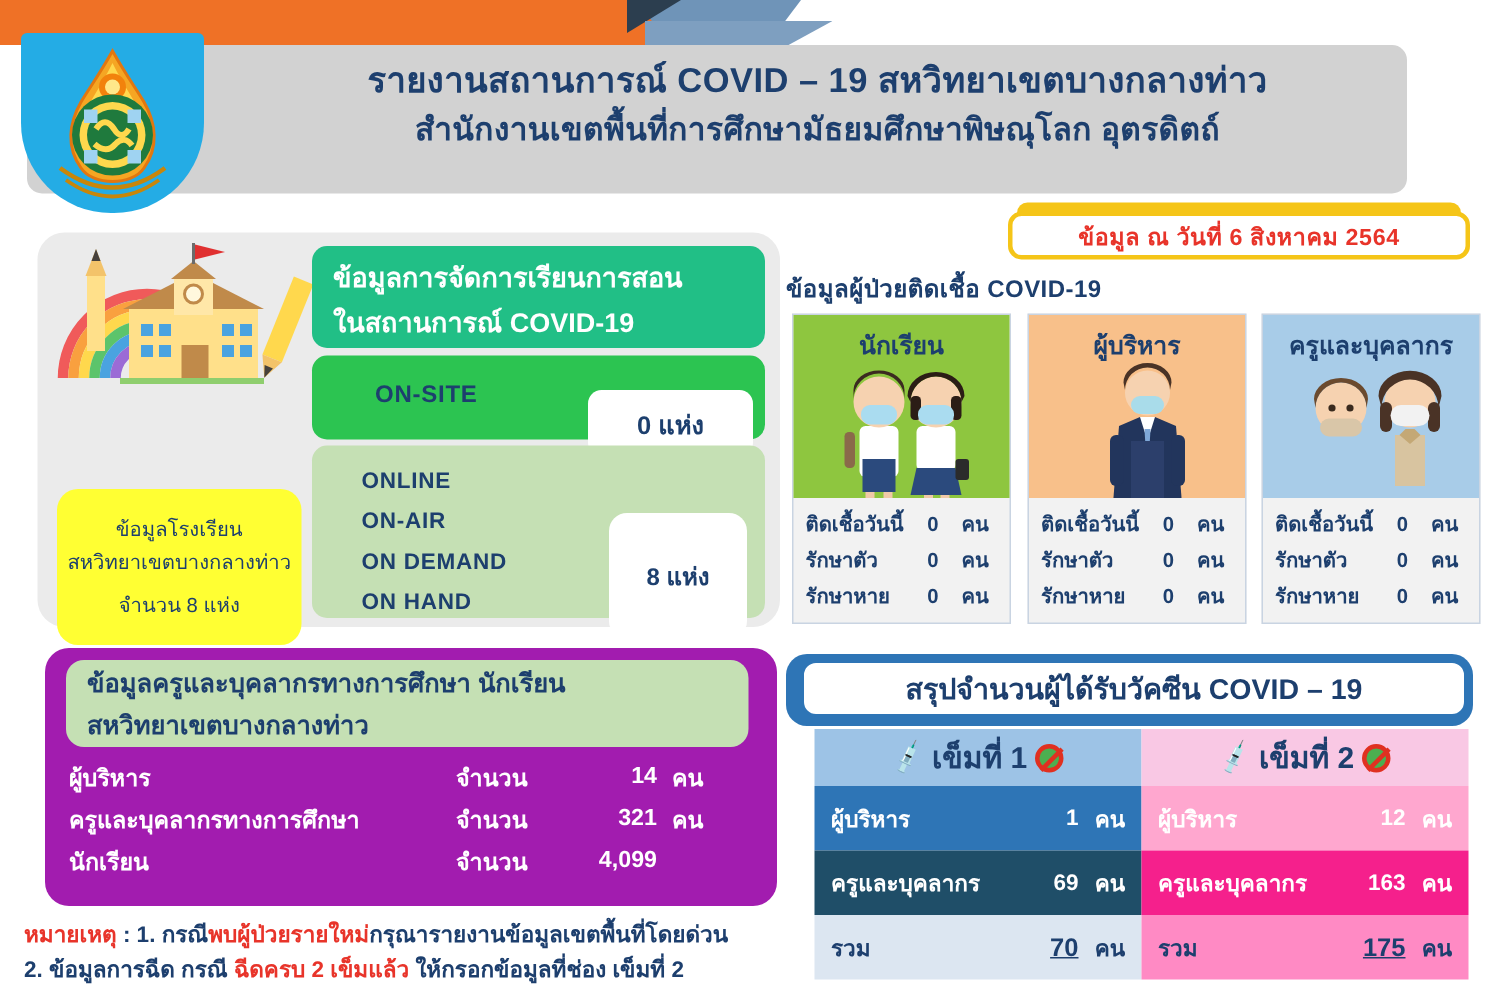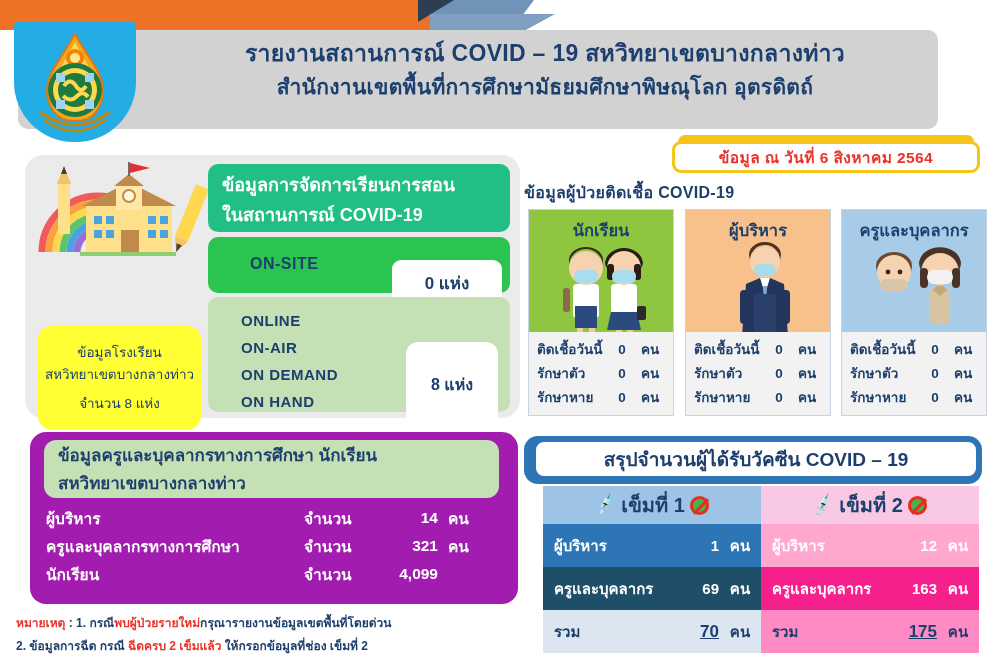--- a/index.html
+++ b/index.html
@@ -68,21 +68,21 @@
   .staff-rows{position:absolute;left:16px;top:72px;width:462px;color:#fff;
       font-size:15.5px;font-weight:bold;}
   .staff-row{display:flex;align-items:center;height:28px;}
   .sr-name{width:258px;}
   .sr-unit{width:70px;}
   .sr-num{width:64px;text-align:right;padding-right:10px;}
   .sr-person{width:40px;}
 
   
   .note{position:absolute;left:16px;top:612px;width:540px;color:#1d3f6e;
-      font-size:12px;font-weight:bold;line-height:23px;}
+      font-size:15px;font-weight:bold;line-height:23px;}
   .note .hl{color:#e8342a;}
   .note .hd{color:#e8342a;font-weight:bold;}
 
   
   .date-badge{position:absolute;left:672px;top:141px;width:308px;height:32px;background:#fff;
       border:3px solid #f5c518;border-radius:9px;display:flex;align-items:center;
       justify-content:center;color:#e8342a;font-size:15.5px;font-weight:bold;
       letter-spacing:.4px;box-sizing:border-box;}
   .date-tab{position:absolute;left:678px;top:135px;width:296px;height:14px;background:#f5c518;
       border-radius:7px 7px 0 0;}

